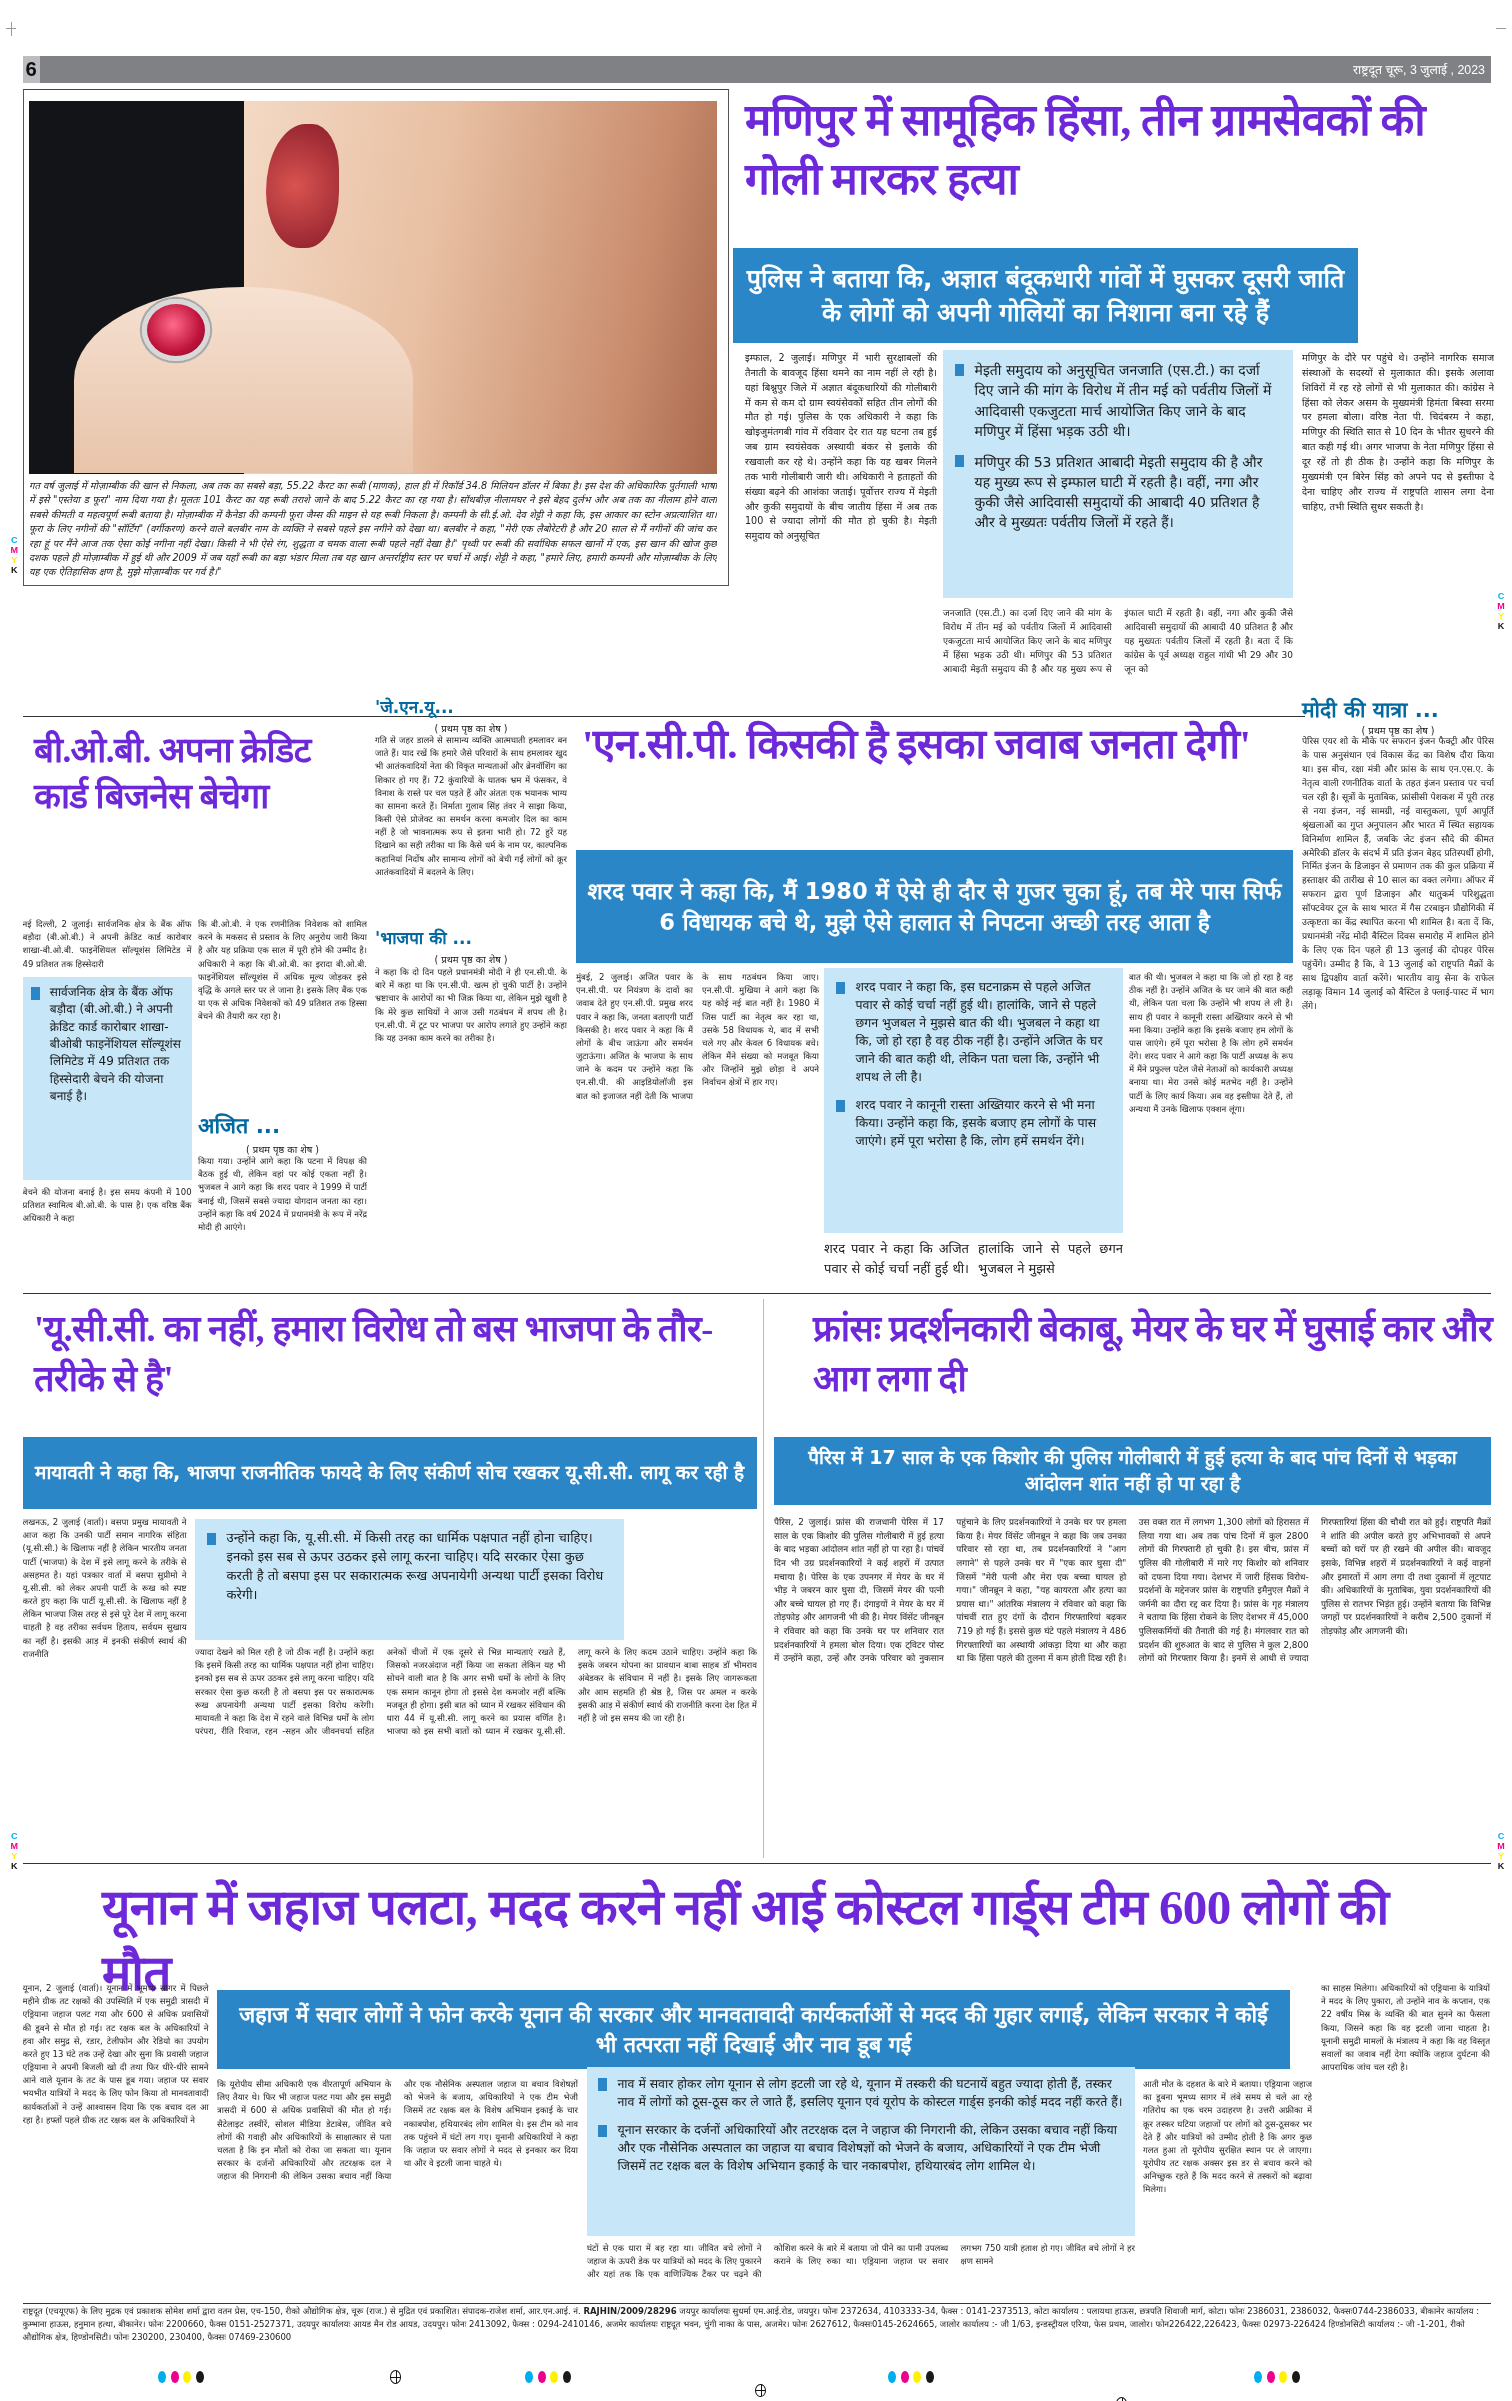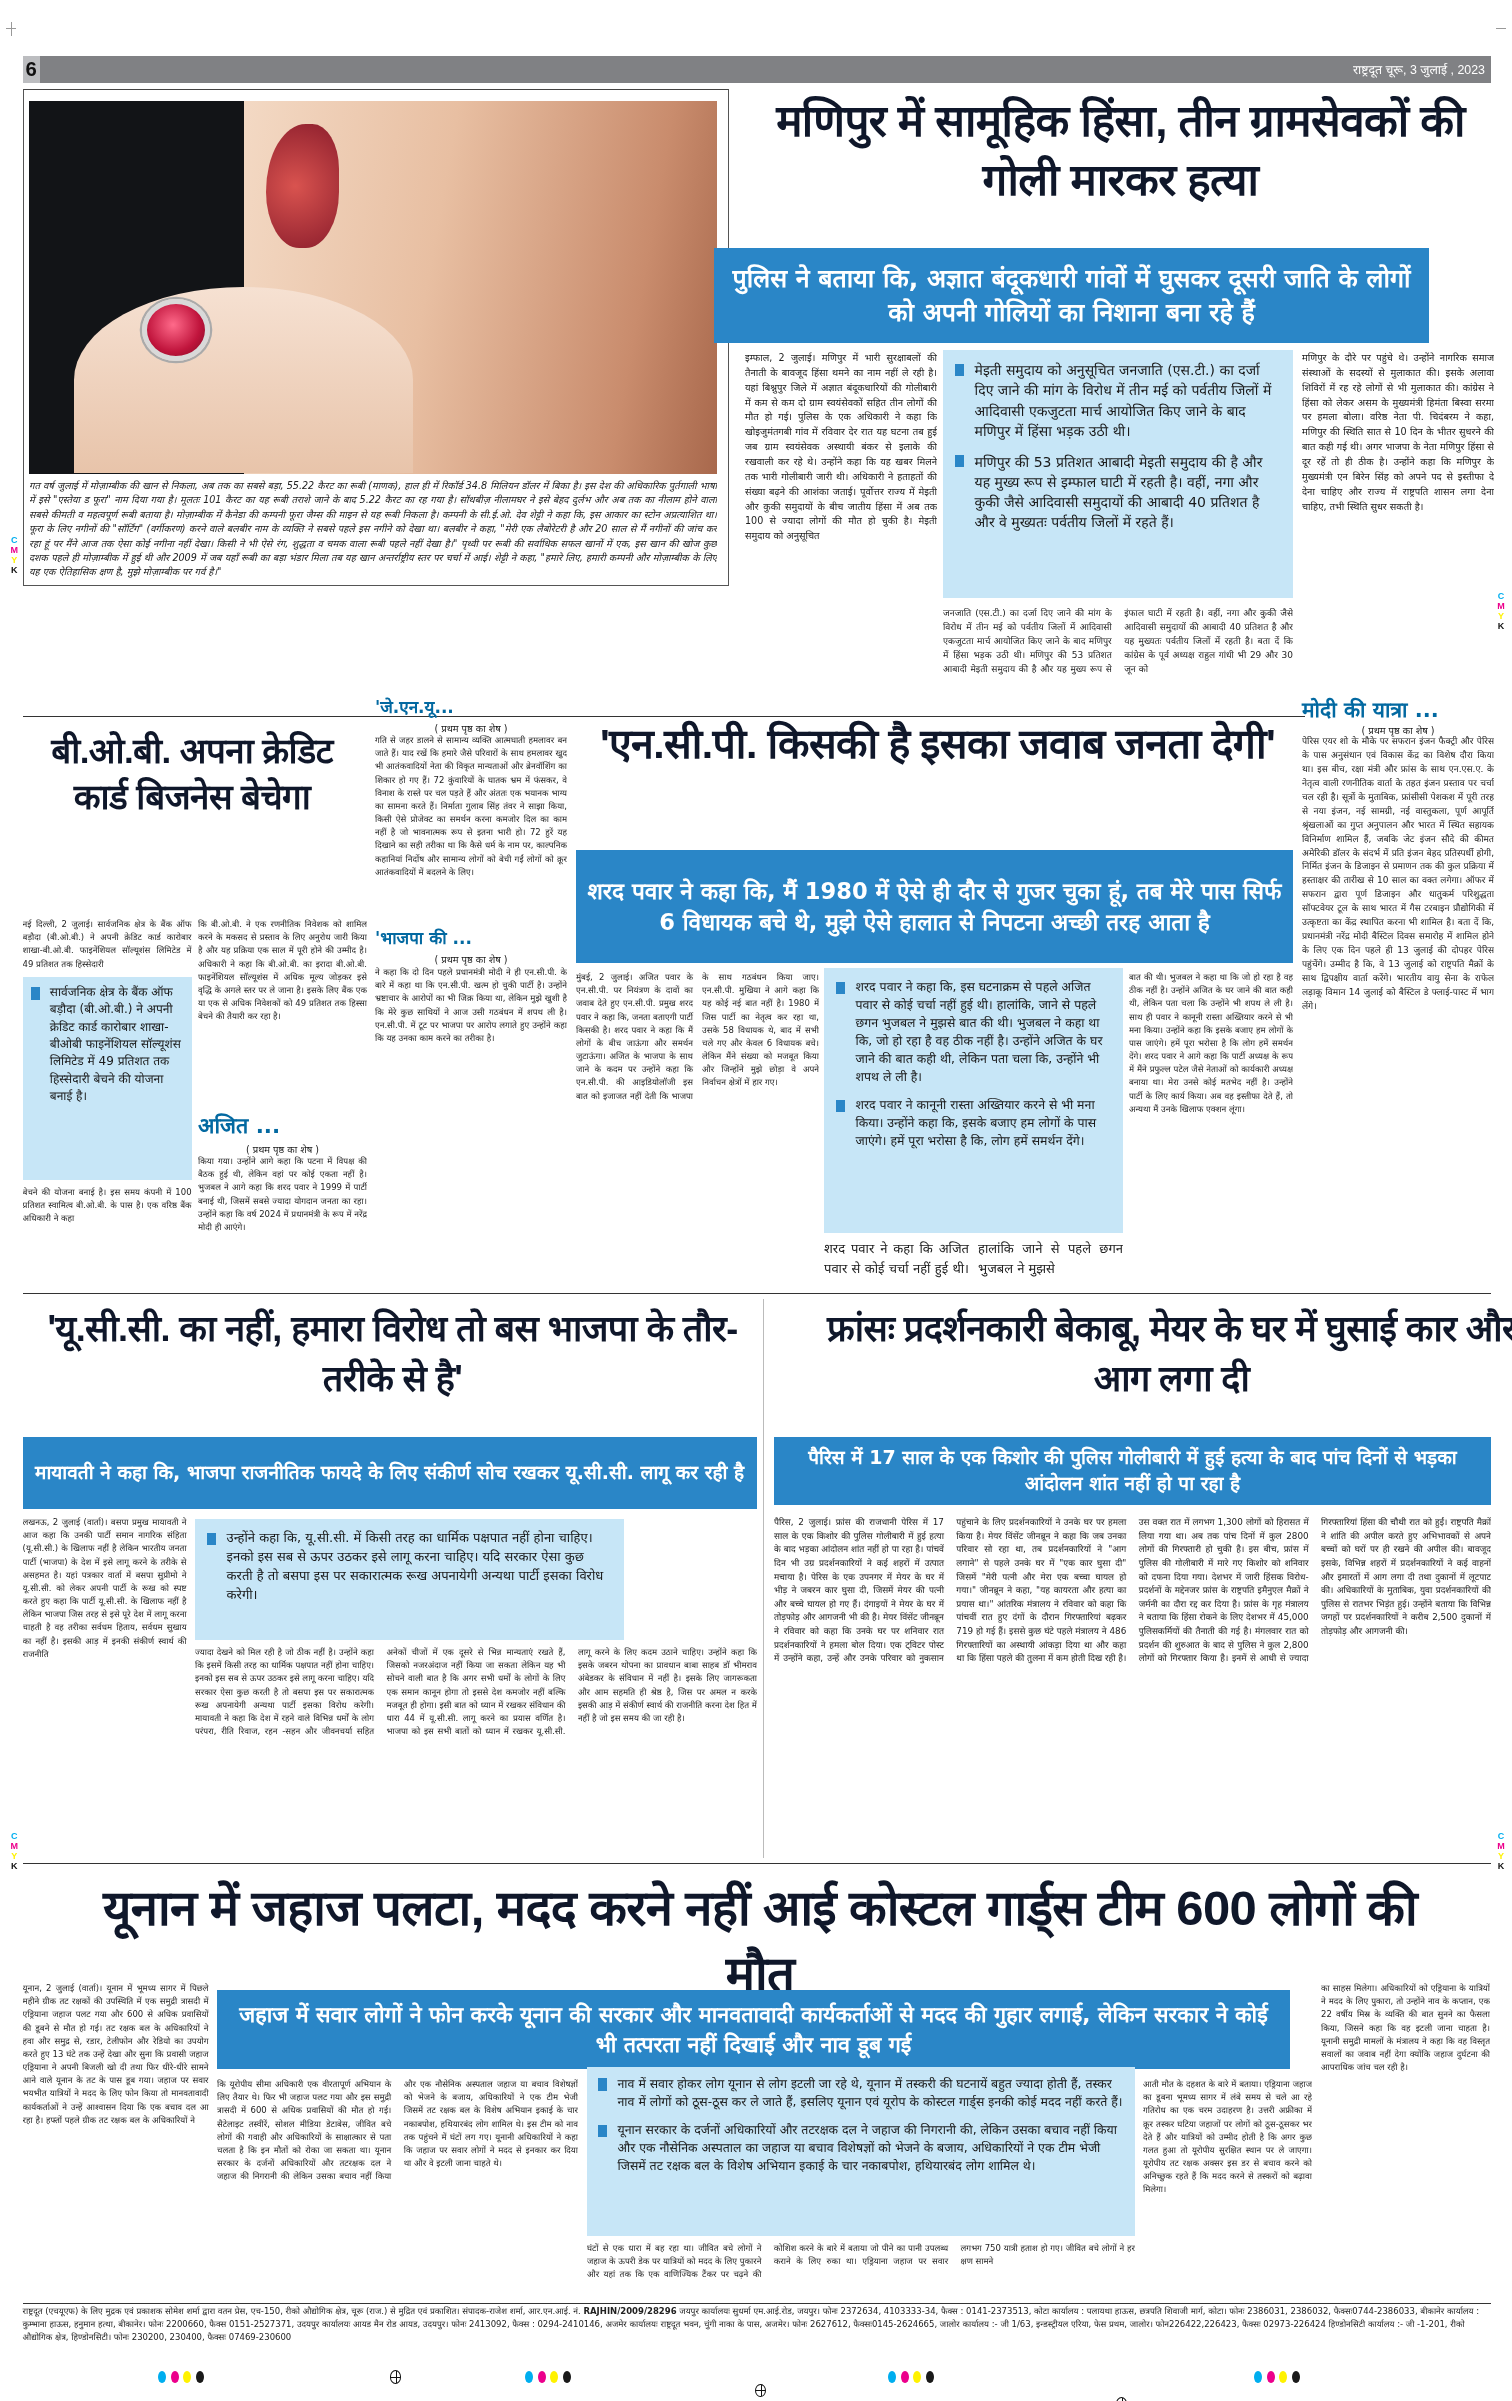--- a/index.html
+++ b/index.html
@@ -2,21 +2,21 @@
 <html style="font-size:9px"><head>
 <meta charset="utf-8">
 <style>
 *{box-sizing:border-box;margin:0;padding:0}
 html,body{width:1512px;height:2401px;background:#fff;overflow:hidden}
 body{position:relative;font-family:"DejaVu Sans","Liberation Sans",sans-serif;color:#1a1a1a}
 .abs{position:absolute}
 .hdr{left:22.6px;top:56px;width:1468px;height:27px;background:#808184}
 .pgno{left:22.6px;top:56px;width:17px;height:27px;background:#bcbdc0;font:bold 20.3px "Liberation Sans",sans-serif;text-align:center;line-height:27px;color:#111}
 .dateline{right:27px;top:61px;font-size:12.4px;color:#fff;font-family:"Liberation Sans",sans-serif}
-.hl{font-family:Liberation Sans, sans-serif;font-weight:bold;color:#0f172a;text-align:center;line-height:1.25;letter-spacing:-0.6px}
+.hl{font-family:Liberation Serif, serif;font-weight:bold;color:#6d28d9;line-height:1.25;letter-spacing:-0.6px}
 .banner{background:#2a86c7;color:#fff;font-weight:bold;text-align:center;font-family:"DejaVu Sans",sans-serif;display:flex;align-items:center;justify-content:center;padding:4.5px 11.3px;line-height:1.35}
 .body{font-family:"DejaVu Sans",sans-serif;font-size:9.6px;line-height:1.55;text-align:justify;color:#222;overflow:hidden}
 .cols2{column-count:2;column-gap:12.4px}
 .cols3{column-count:3;column-gap:12.4px}
 .cols4{column-count:4;column-gap:12.4px}
 .bbox{background:#c7e6f7;padding:10.2px 12.4px;font-family:"DejaVu Sans",sans-serif;font-weight:normal;color:#1a1a1a;overflow:hidden}
 .bbox .bi{display:flex;gap:10.2px;margin-bottom:10.2px;line-height:1.45}
 .bbox .sq{width:9px;height:12.4px;background:#2a86c7;flex:0 0 9px;margin-top:3.4px}
 .sub{font-family:"DejaVu Sans",sans-serif;font-weight:bold;color:#0369a1}
 .cont{font-size:9.6px;text-align:center;font-family:"DejaVu Sans",sans-serif;margin:2.3px 0}
@@ -79,21 +79,21 @@
   <div class="k">K</div>
 </div>
 <div class="abs cmyk" style="left:1497px;top:1832px">
   <div class="c">C</div>
   <div class="m">M</div>
   <div class="y">Y</div>
   <div class="k">K</div>
 </div>
 
 <div class="abs hl" style="left:745px;top:91px;width:751px;font-size:44px;line-height:1.35">मणिपुर में सामूहिक हिंसा, तीन ग्रामसेवकों की गोली मारकर हत्या</div>
-<div class="abs banner" style="left:714px;top:248px;width:715px;height:95px;font-size:25px">पुलिस ने बताया कि, अज्ञात बंदूकधारी गांवों में घुसकर दूसरी जाति के लोगों को अपनी गोलियों का निशाना बना रहे हैं</div>
+<div class="abs banner" style="left:733px;top:248px;width:625px;height:95px;font-size:25px">पुलिस ने बताया कि, अज्ञात बंदूकधारी गांवों में घुसकर दूसरी जाति के लोगों को अपनी गोलियों का निशाना बना रहे हैं</div>
 <div class="abs body" style="left:745px;top:351px;width:192px;height:361px">इम्फाल, 2 जुलाई। मणिपुर में भारी सुरक्षाबलों की तैनाती के बावजूद हिंसा थमने का नाम नहीं ले रही है। यहां बिश्नुपुर जिले में अज्ञात बंदूकधारियों की गोलीबारी में कम से कम दो ग्राम स्वयंसेवकों सहित तीन लोगों की मौत हो गई। पुलिस के एक अधिकारी ने कहा कि खोइजुमंतगबी गांव में रविवार देर रात यह घटना तब हुई जब ग्राम स्वयंसेवक अस्थायी बंकर से इलाके की रखवाली कर रहे थे। उन्होंने कहा कि यह खबर मिलने तक भारी गोलीबारी जारी थी। अधिकारी ने हताहतों की संख्या बढ़ने की आशंका जताई। पूर्वोत्तर राज्य में मेइती और कुकी समुदायों के बीच जातीय हिंसा में अब तक 100 से ज्यादा लोगों की मौत हो चुकी है। मेइती समुदाय को अनुसूचित</div>
 <div class="abs bbox" style="left:943px;top:350px;width:350px;height:248px;font-size:14px">
   <div class="bi">
       <span class="sq"></span>
       <span>मेइती समुदाय को अनुसूचित जनजाति (एस.टी.) का दर्जा दिए जाने की मांग के विरोध में तीन मई को पर्वतीय जिलों में आदिवासी एकजुटता मार्च आयोजित किए जाने के बाद मणिपुर में हिंसा भड़क उठी थी।</span>
     </div>
   <div class="bi">
       <span class="sq"></span>
       <span>मणिपुर की 53 प्रतिशत आबादी मेइती समुदाय की है और यह मुख्य रूप से इम्फाल घाटी में रहती है। वहीं, नगा और कुकी जैसे आदिवासी समुदायों की आबादी 40 प्रतिशत है और वे मुख्यतः पर्वतीय जिलों में रहते हैं।</span>
     </div>

